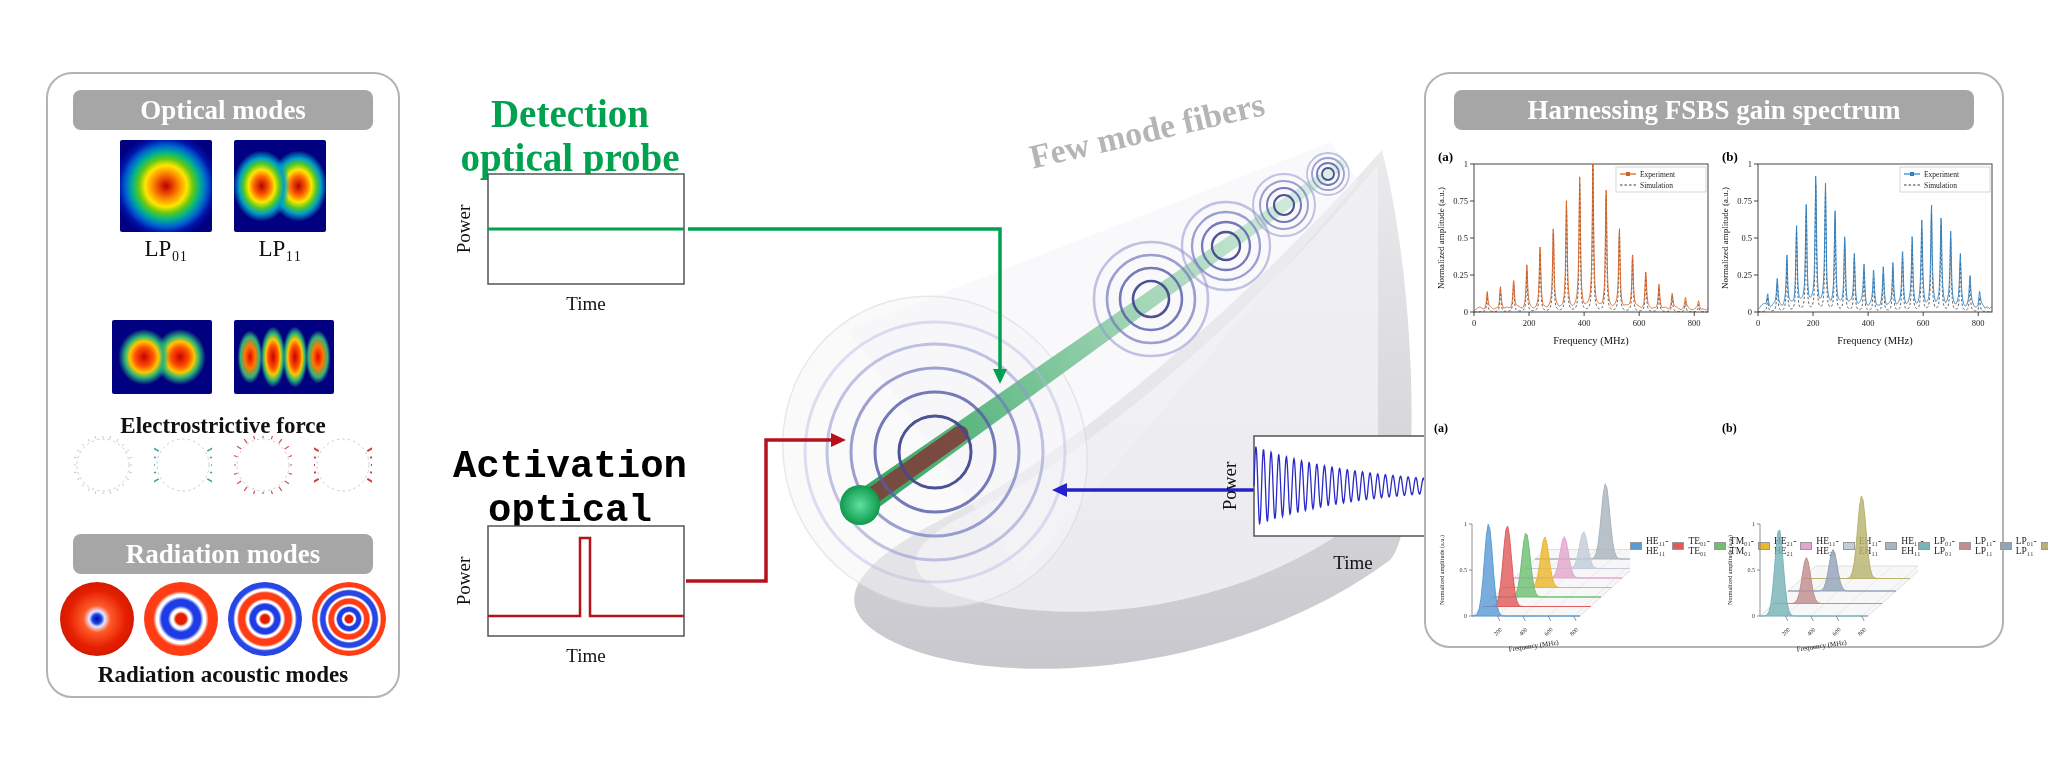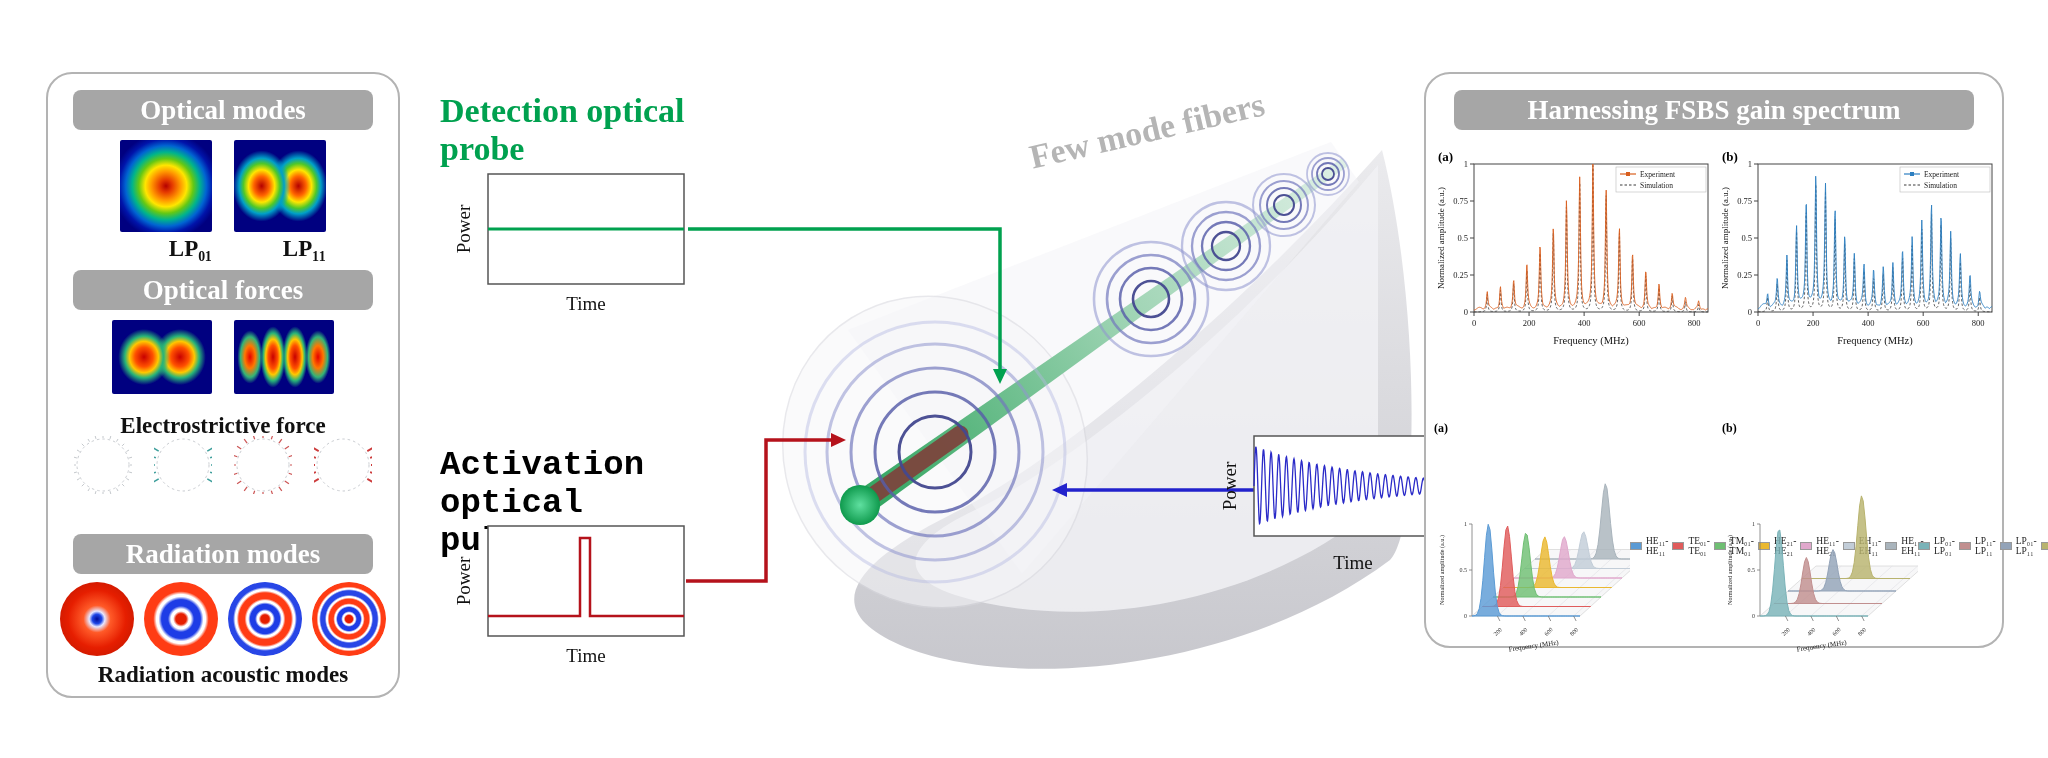--- a/index.html
+++ b/index.html
@@ -15,21 +15,21 @@
   #left-panel  { left:46px;  top:72px; width:354px; height:626px; }
   #right-panel { left:1424px; top:72px; width:580px; height:576px; }
 
   .section-header {
     position:absolute; left:0; right:0; margin:0 auto; width:300px; height:40px;
     background:#a6a6a6; color:#fff; font-weight:bold; font-size:27px;
     line-height:40px; text-align:center; border-radius:8px;
   }
   .row { position:absolute; width:100%; display:flex; justify-content:center; gap:22px; }
   .panel-caption { position:absolute; width:100%; text-align:center; font-weight:bold; font-size:23px; color:#111; }
-  .mode-caption { width:92px; text-align:right; font-weight:bold; font-size:23px; color:#111; }
+  .mode-caption { width:92px; text-align:center; font-weight:normal; font-size:23px; color:#111; }
 
   
   .mode-square { width:92px; height:92px; background:#000080; border-radius:2px; }
   #lp01 { background: radial-gradient(circle at 50% 50%,
           #b40000 0%, #e63c00 10%, #ff9600 22%, #ffe600 32%, #64c814 42%,
           #00b48c 52%, #0064d2 62%, #0014aa 72%, #000080 82%); }
   #lp11 { background-color:#000080; background-image:
       radial-gradient(ellipse 34% 42% at 30% 50%, #b40000 0%, #ff6400 25%, #ffe600 42%, #50c828 58%, #00a0c8 72%, rgba(0,0,128,0) 92%),
       radial-gradient(ellipse 34% 42% at 70% 50%, #b40000 0%, #ff6400 25%, #ffe600 42%, #50c828 58%, #00a0c8 72%, rgba(0,0,128,0) 92%); }
   .force-rect { width:100px; height:74px; background:#000080; border-radius:2px; }
@@ -45,21 +45,21 @@
   .pressure-circle { width:58px; height:58px; }
 
   .acoustic-circle { width:74px; height:74px; border-radius:50%; }
   #ac1 { background: radial-gradient(circle, #000a96 0%, #1e46e6 9%, #e6e6ff 15%, #ff5a28 26%, #e61e00 55%, #b41400 100%); }
   #ac2 { background: radial-gradient(circle, #e61e00 0% 10%, #ffffff 15% 19%, #1e3ce6 25% 37%, #ffffff 43% 47%, #ff3c14 53% 72%, #c81400 100%); }
   #ac3 { background: radial-gradient(circle, #e61e00 0% 8%, #ffffff 12% 15%, #1e3ce6 19% 28%, #ffffff 32% 35%, #ff3c14 39% 50%, #ffffff 54% 57%, #2846e6 61% 70%, #ffffff 74% 76%, #e62800 80% 100%); }
   #ac4 { background: radial-gradient(circle, #e61e00 0% 7%, #ffffff 10% 12%, #1e3ce6 15% 22%, #ffffff 25% 27%, #ff3c14 30% 38%, #ffffff 41% 43%, #2846e6 46% 54%, #ffffff 57% 59%, #ff3c14 62% 70%, #ffffff 73% 75%, #e62800 78% 100%); }
 
   
   #scene { position:absolute; left:0; top:0; }
-  .plot-title { position:absolute; font-size:34px; font-weight:bold; text-align:left; line-height:1.12; }
+  .plot-title { position:absolute; font-size:39px; font-weight:bold; text-align:center; line-height:1.12; }
   #detection-title { left:440px; top:92px;  width:260px; color:#00a14f; }
   #activation-title{ left:440px; top:446px; width:260px; color:#000000;font-family:Liberation Mono, monospace; }
   #acoustic-title  { left:1252px; top:358px; width:180px; color:#2222cc; }
   #fiber-label { position:absolute; left:1002px; top:112px; width:290px; text-align:center;
     transform:rotate(-13deg); color:#b5b5b5; font-size:34px; font-weight:bold; }
   .mini-plot { position:absolute; }
   #detection-plot { left:452px; top:168px; }
   #activation-plot{ left:452px; top:520px; }
   #acoustic-plot  { left:1218px; top:432px; }
 
@@ -142,21 +142,20 @@
   <div id="left-panel" class="panel">
     <div class="section-header" style="top:16px">Optical modes</div>
     <div class="row" style="top:66px">
       <div class="mode-square" id="lp01"></div>
       <div class="mode-square" id="lp11"></div>
     </div>
     <div class="row" style="top:162px">
       <div class="mode-caption">LP₀₁</div>
       <div class="mode-caption">LP₁₁</div>
     </div>
-    <div class="section-header" style="top:196px">Optical forces</div>
     <div class="row" style="top:246px">
       <div class="force-rect" id="force1"></div>
       <div class="force-rect" id="force2"></div>
     </div>
     <div class="panel-caption" style="top:339px">Electrostrictive force</div>
     <div class="row" style="top:362px">
       <div class="pressure-circle"><svg width="58" height="58" viewBox="0 0 58 58">
             <circle cx="29" cy="29" r="26" fill="none" stroke="#c9ccd1" stroke-width="1" stroke-dasharray="2.5 3"></circle>
             <line x1="56.0" y1="29.0" x2="59.0" y2="29.0" stroke="#c4c8cc" stroke-width="1"></line>
             <line x1="55.1" y1="36.0" x2="58.0" y2="36.8" stroke="#c4c8cc" stroke-width="1"></line>

